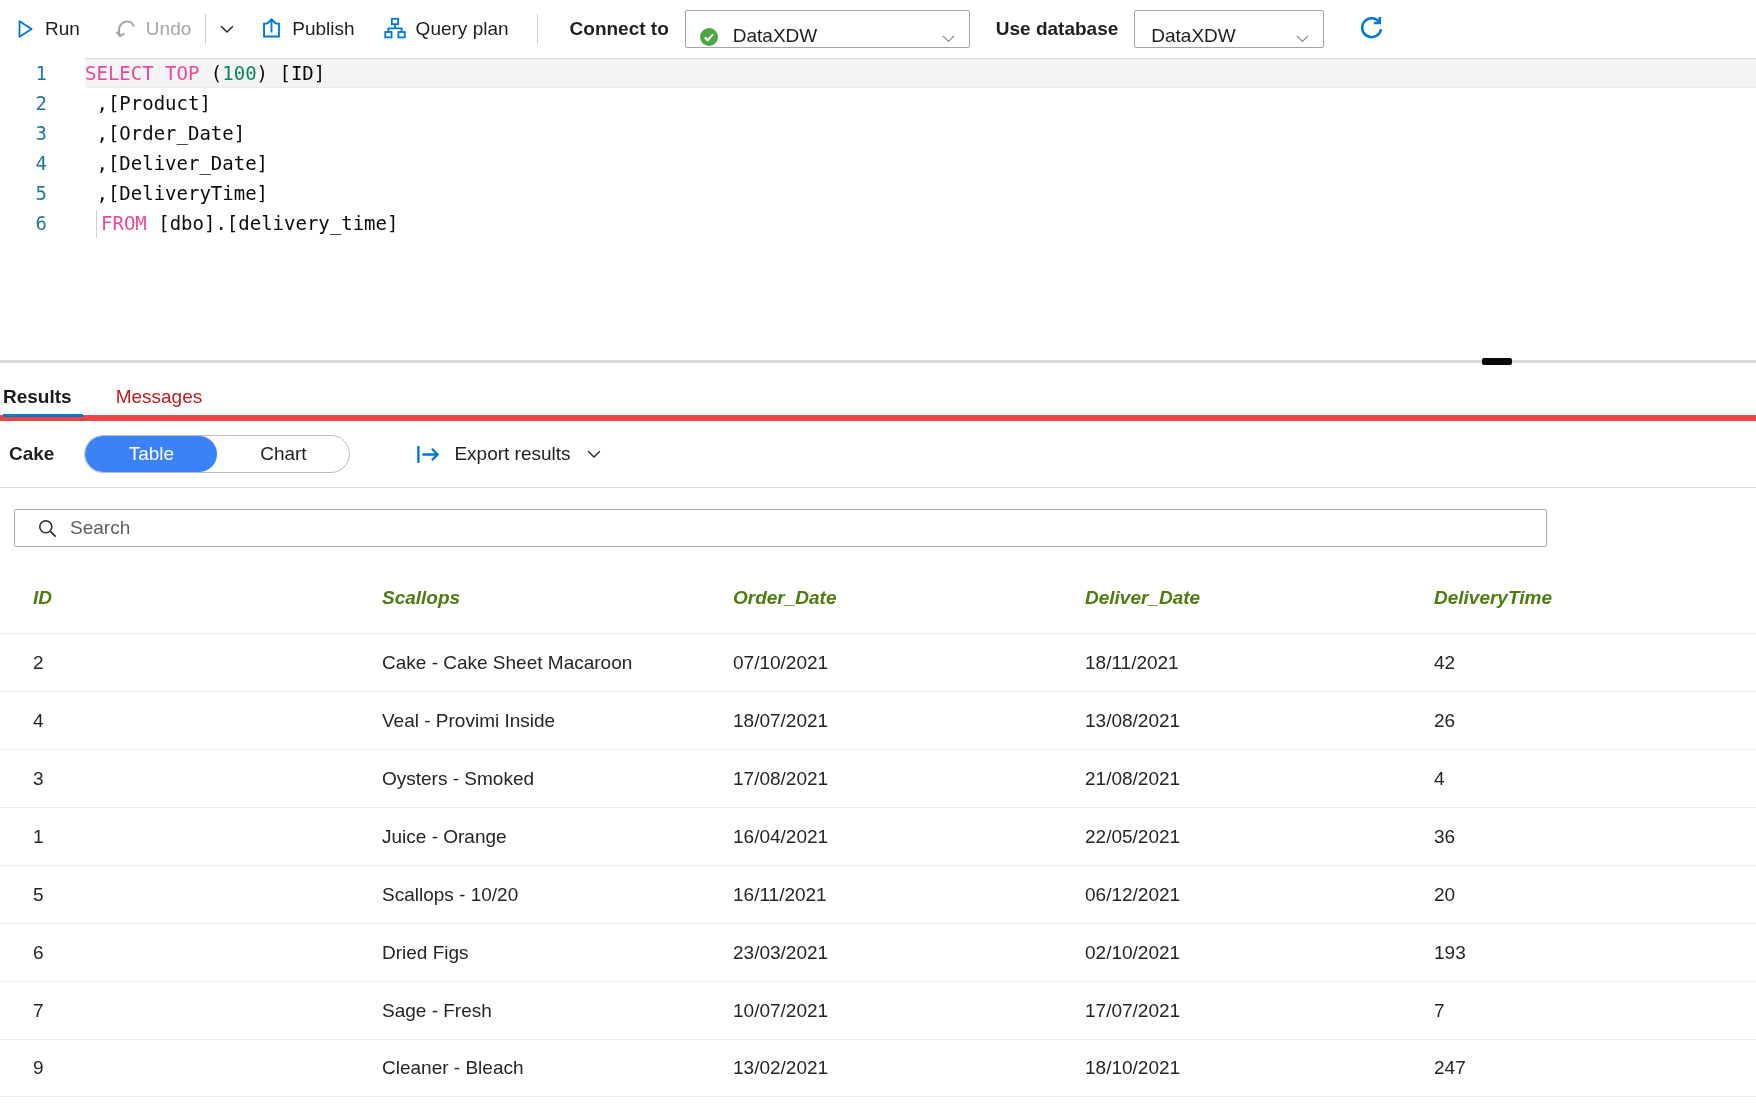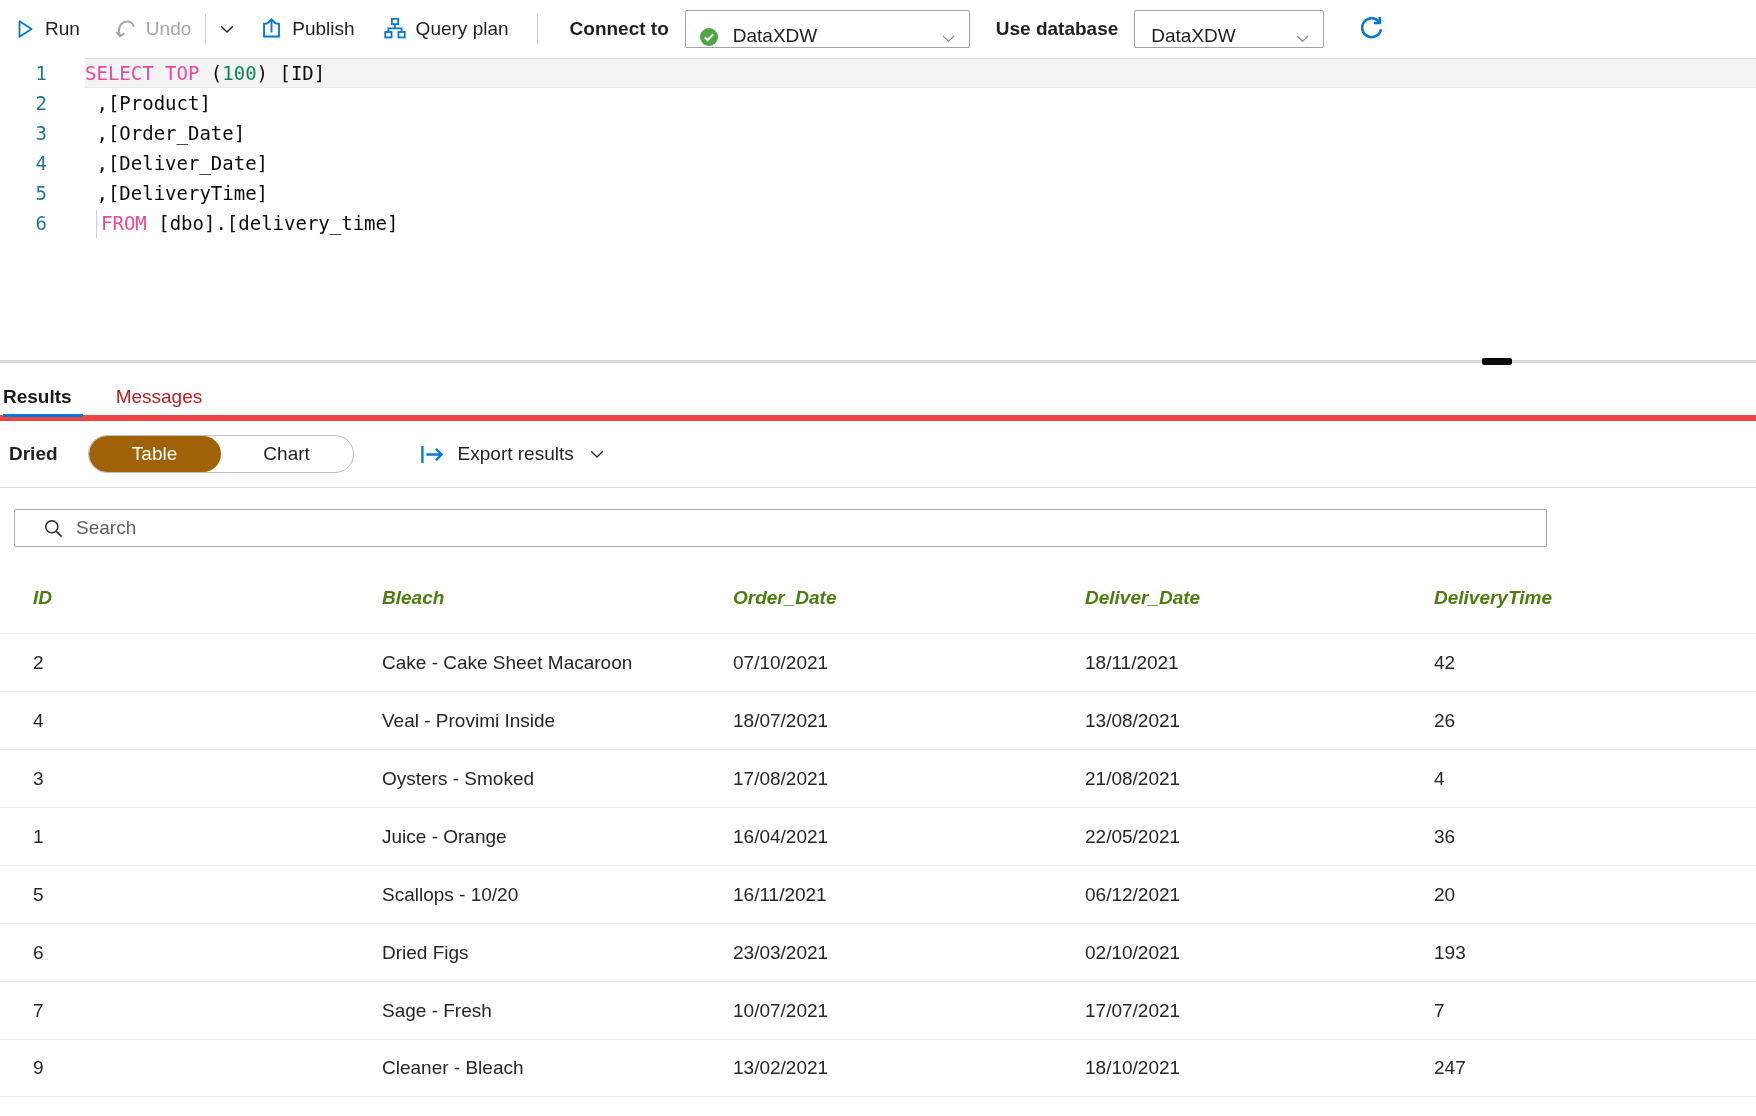--- a/index.html
+++ b/index.html
@@ -58,27 +58,27 @@
   .tab.active::after { content:""; position:absolute; left:0; right:-11px; bottom:-2px; height:3px; background:#0078d4; }
 
   
   .viewbar { display:flex; align-items:center; height:67px; padding-left:9px;
              border-bottom:1px solid #dcdcdc; font-size:19px; }
   .view-label { font-weight:600; margin-right:30px; }
   .toggle { display:flex; align-items:center; width:266px; height:38px; border:1px solid #bdbdbd;
             border-radius:19px; background:#fff; overflow:hidden; }
   .seg { flex:1; height:36px; display:flex; align-items:center; justify-content:center;
          border-radius:18px; cursor:pointer; }
-  .seg.selected { background:#a16207; color:#fff; }
+  .seg.selected { background:#3b82f6; color:#fff; }
   .export { display:flex; align-items:center; margin-left:64px; cursor:pointer; }
   .export .lbl { margin-left:13px; margin-right:14px; }
 
   
   .searchbox { margin:21px 0 0 14px; width:1533px; height:38px; border:1px solid #a8a8a8;
-               border-radius:2px; display:flex; align-items:center; padding-left:28px; background:#fff; }
+               border-radius:2px; display:flex; align-items:center; padding-left:22px; background:#fff; }
   .searchbox input { border:none; outline:none; flex:1; margin-left:12px; font-size:19px;
                      font-family:"Liberation Sans",sans-serif; color:#1f1f1f; background:transparent; }
   .searchbox input::placeholder { color:#5f5f5f; opacity:1; }
 
   
   .grid { margin-top:16px; font-size:19px; }
   .grid-header, .grid-row { display:grid; grid-template-columns:349px 351px 352px 349px auto;
                             padding-left:33px; align-items:center; }
   .grid-header { height:70px; font-weight:700; color:#4d7c0f;font-style:italic; }
   .grid-row { height:58px; border-top:1px solid #ebebeb; color:#252525; }
@@ -198,21 +198,21 @@
 <div class="tabbar">
   <div class="tab active">
     <span>Results</span>
   </div>
   <div class="tab">
     <span>Messages</span>
   </div>
 </div>
 
 <div class="viewbar">
-  <span class="view-label">Dried</span>
+  <span class="view-label">Cake</span>
   <div class="toggle">
     <div class="seg selected">
       <span>Table</span>
     </div>
     <div class="seg">
       <span>Chart</span>
     </div>
   </div>
   <div class="export">
     <svg width="27" height="27" viewBox="0 0 16 16">
@@ -230,21 +230,21 @@
   <svg width="21" height="21" viewBox="0 0 16 16">
     <circle cx="6.7" cy="6.7" r="4.6" fill="none" stroke="#2b2b2b" stroke-width="1.2"></circle>
     <path d="M10.2 10.2 L14.2 14.2" fill="none" stroke="#2b2b2b" stroke-width="1.2"></path>
   </svg>
   <input type="text" placeholder="Search" style="">
 </div>
 
 <div class="grid">
   <div class="grid-header">
     <div class="cell">ID</div>
-    <div class="cell">Bleach</div>
+    <div class="cell">Scallops</div>
     <div class="cell">Order_Date</div>
     <div class="cell">Deliver_Date</div>
     <div class="cell">DeliveryTime</div>
   </div>
 
   <div class="grid-row">
     <div class="cell">2</div>
     <div class="cell">Cake - Cake Sheet Macaroon</div>
     <div class="cell">07/10/2021</div>
     <div class="cell">18/11/2021</div>

